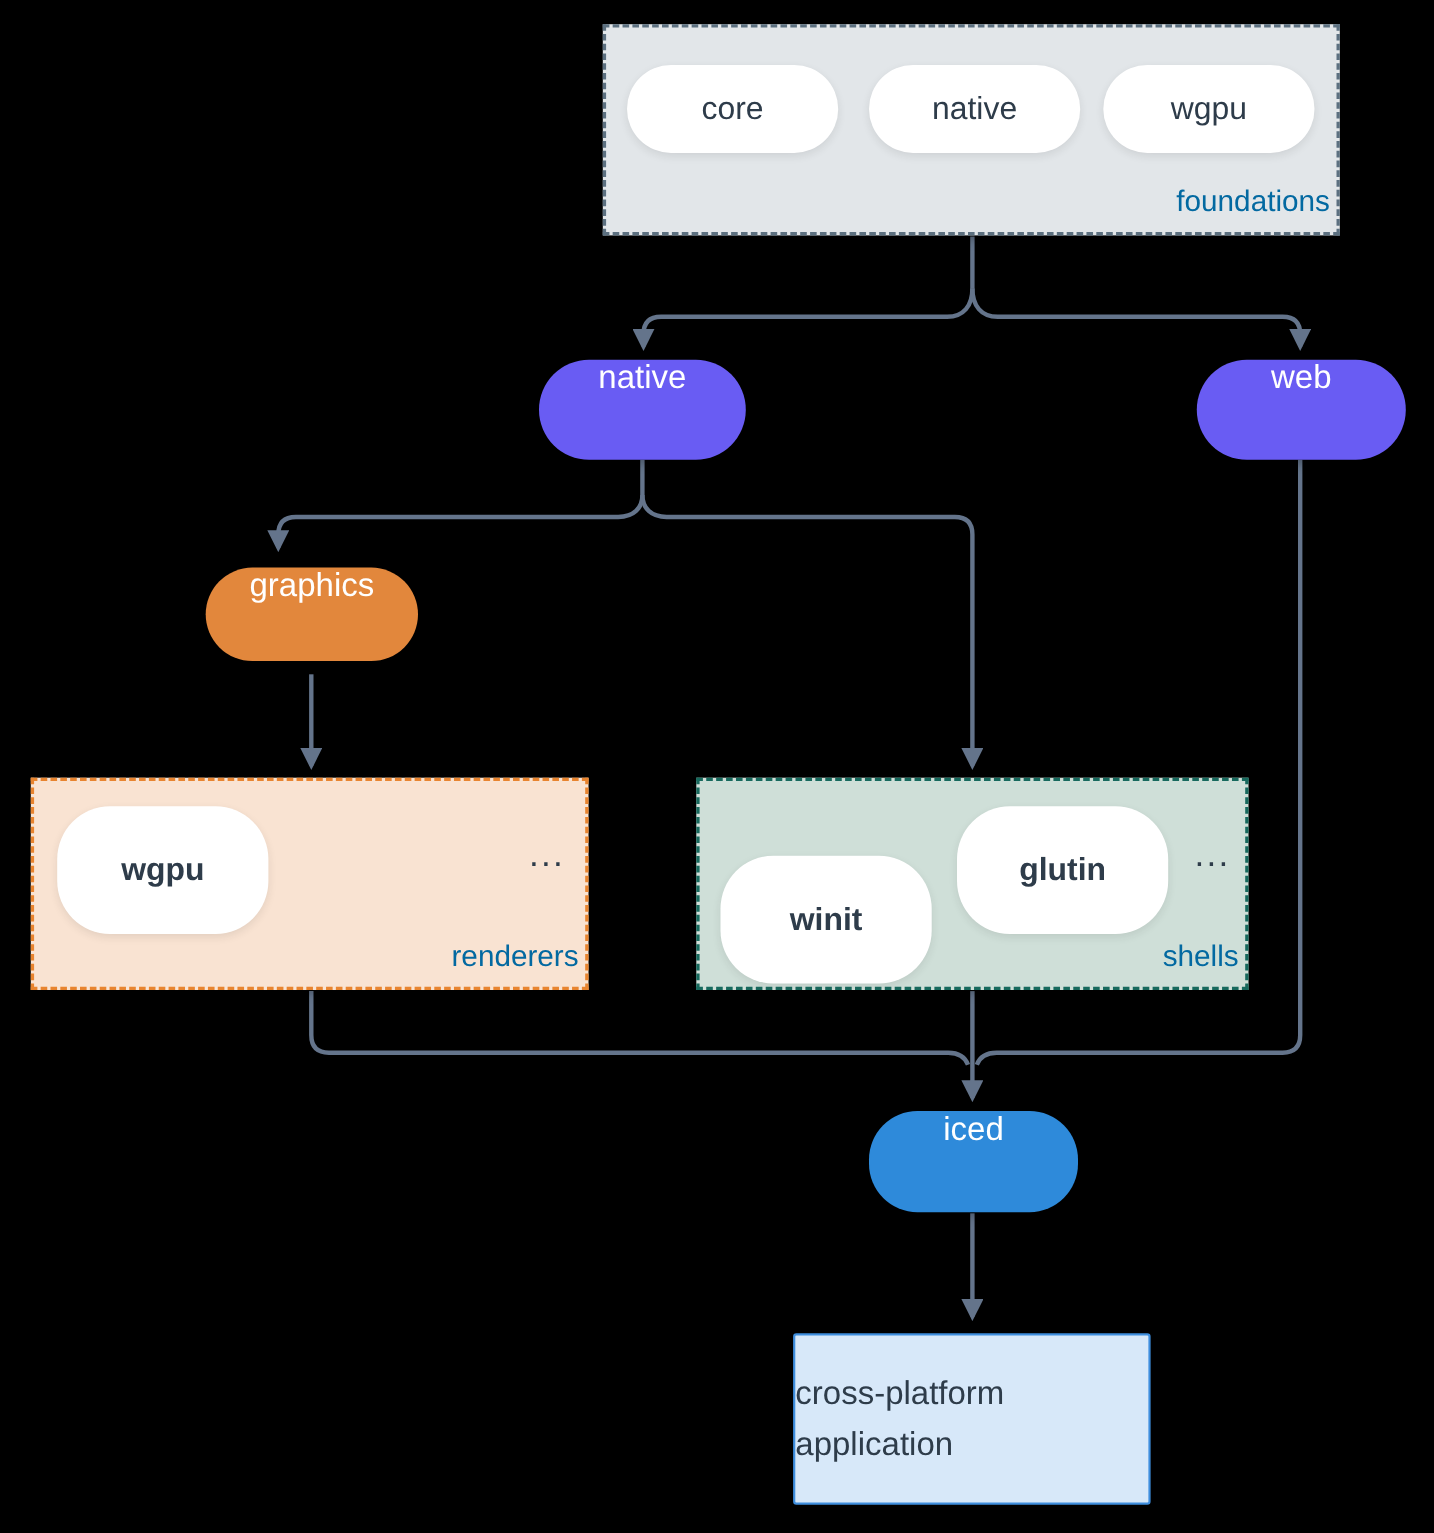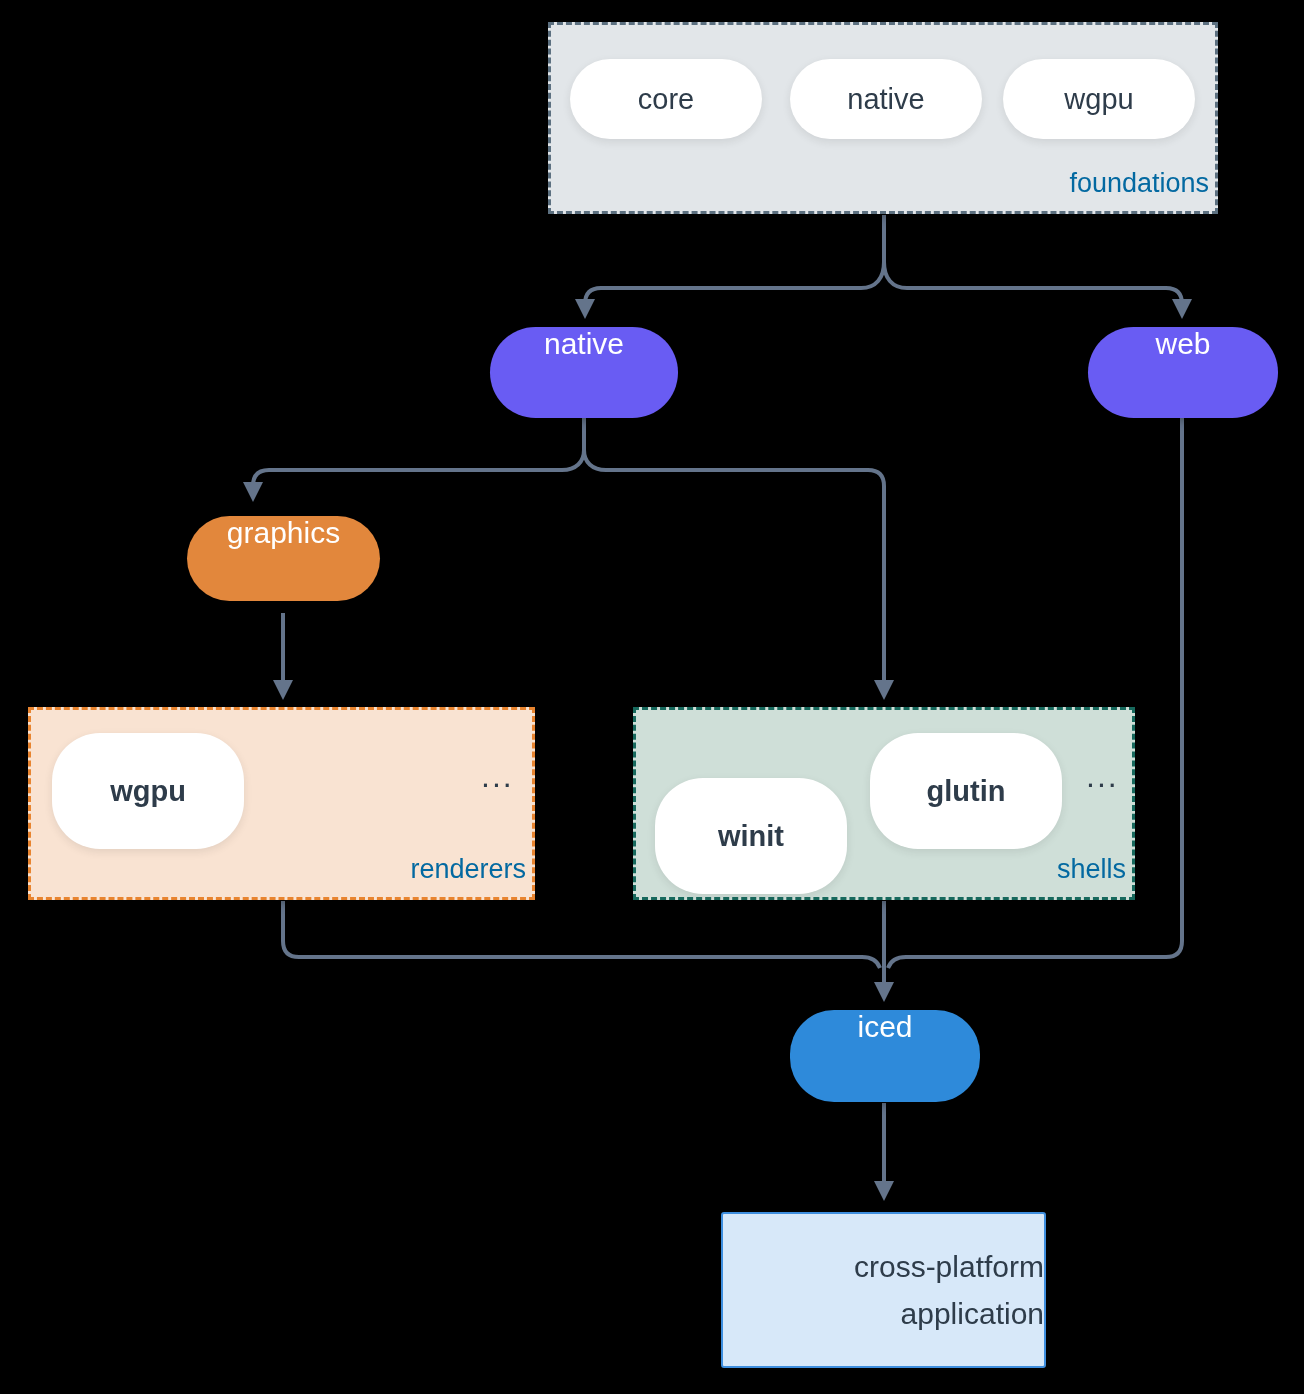--- a/index.html
+++ b/index.html
@@ -93,21 +93,21 @@
   .node-iced     { left: 790px;  top: 1010px; width: 190px; height: 92px; background: #2e8ada; border-radius: 44px; }
   .app-box {
     position: absolute;
     left: 721px; top: 1212px; width: 325px; height: 156px;
     box-sizing: border-box;
     background: #d7e8f9;
     border: 2px solid #3e8ede;
     border-radius: 3px;
     display: flex;
     flex-direction: column;
-    align-items: flex-end;
+    align-items: flex-start;
     justify-content: center;
     color: #2e3c4a;
     font-size: 30px;
     line-height: 47px;
     z-index: 2;
   }
 </style>
 </head>
 <body>
 

